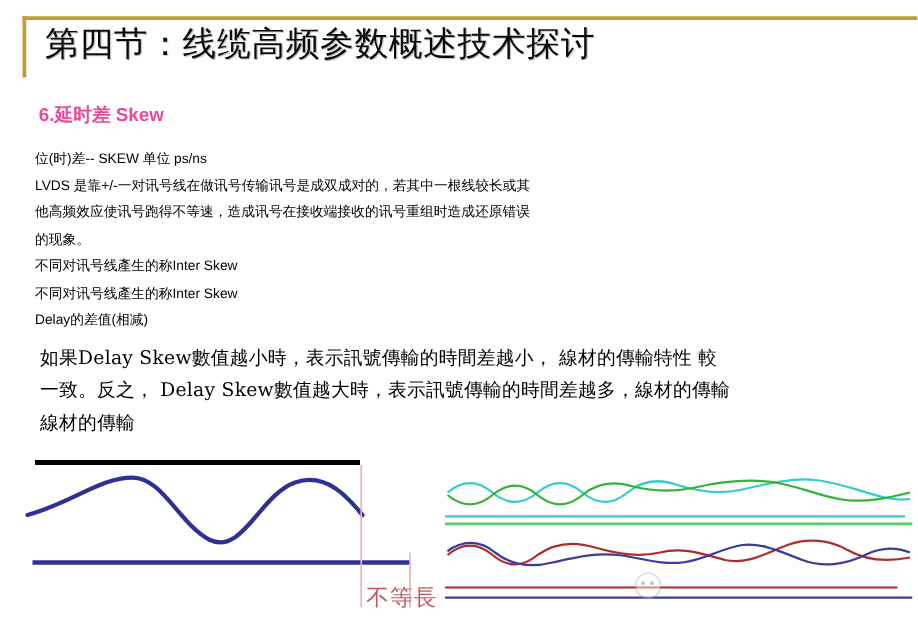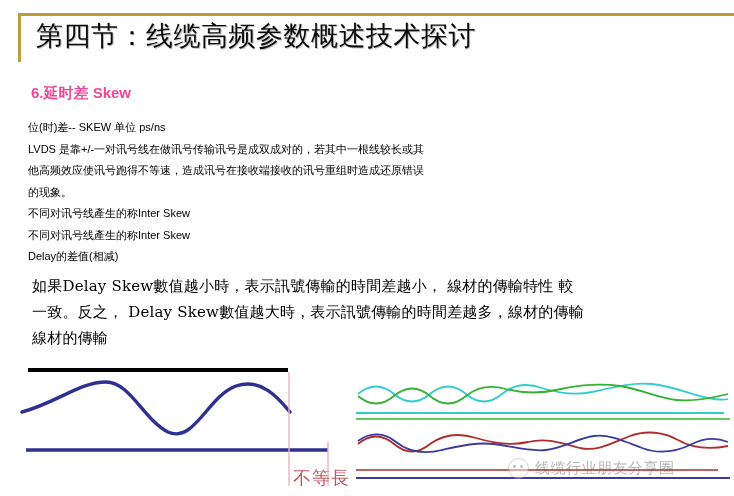--- a/index.html
+++ b/index.html
@@ -203,14 +203,13 @@
              C 306 28, 324 26, 340 18 C 354 11, 366 12, 376 16" fill="none" stroke="#3b3b9e" stroke-width="1.8"></path>
     <line x1="4" y1="44" x2="366" y2="44" stroke="#b02b2b" stroke-width="1.6"></line>
     <line x1="4" y1="52" x2="378" y2="52" stroke="#3b3b9e" stroke-width="1.8"></line>
   </svg>
 </div>
 
 <div id="unequal-label">不等長</div>
 
 <div id="watermark">
   <div id="watermark-icon"></div>
-  <div id="watermark-text">线缆行业朋友分享圈</div>
 </div>
 
 </body></html>

